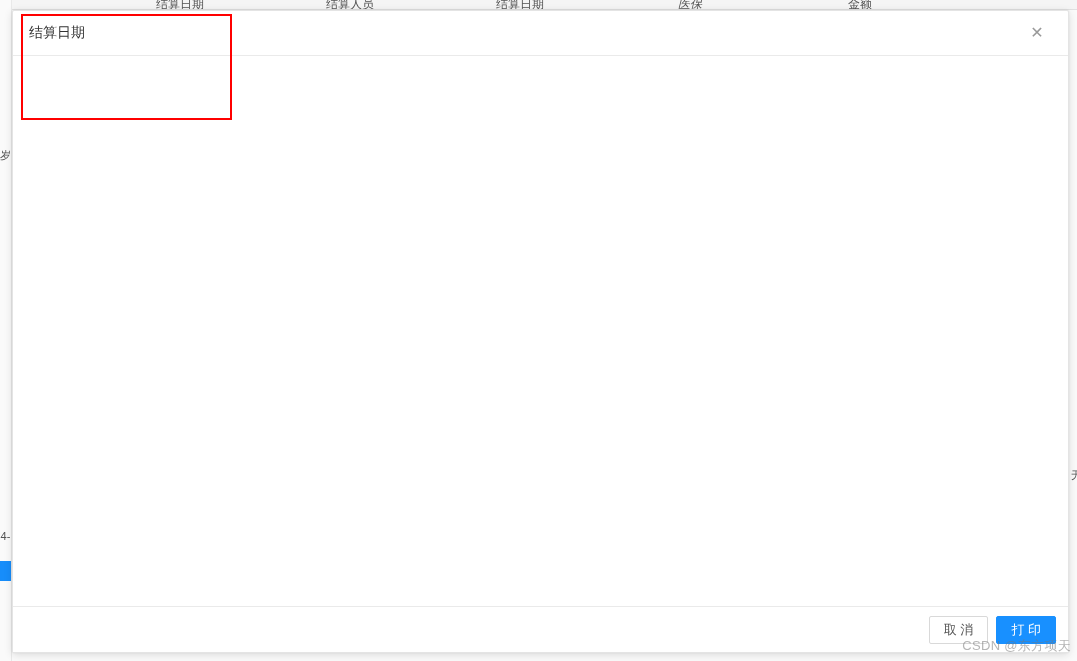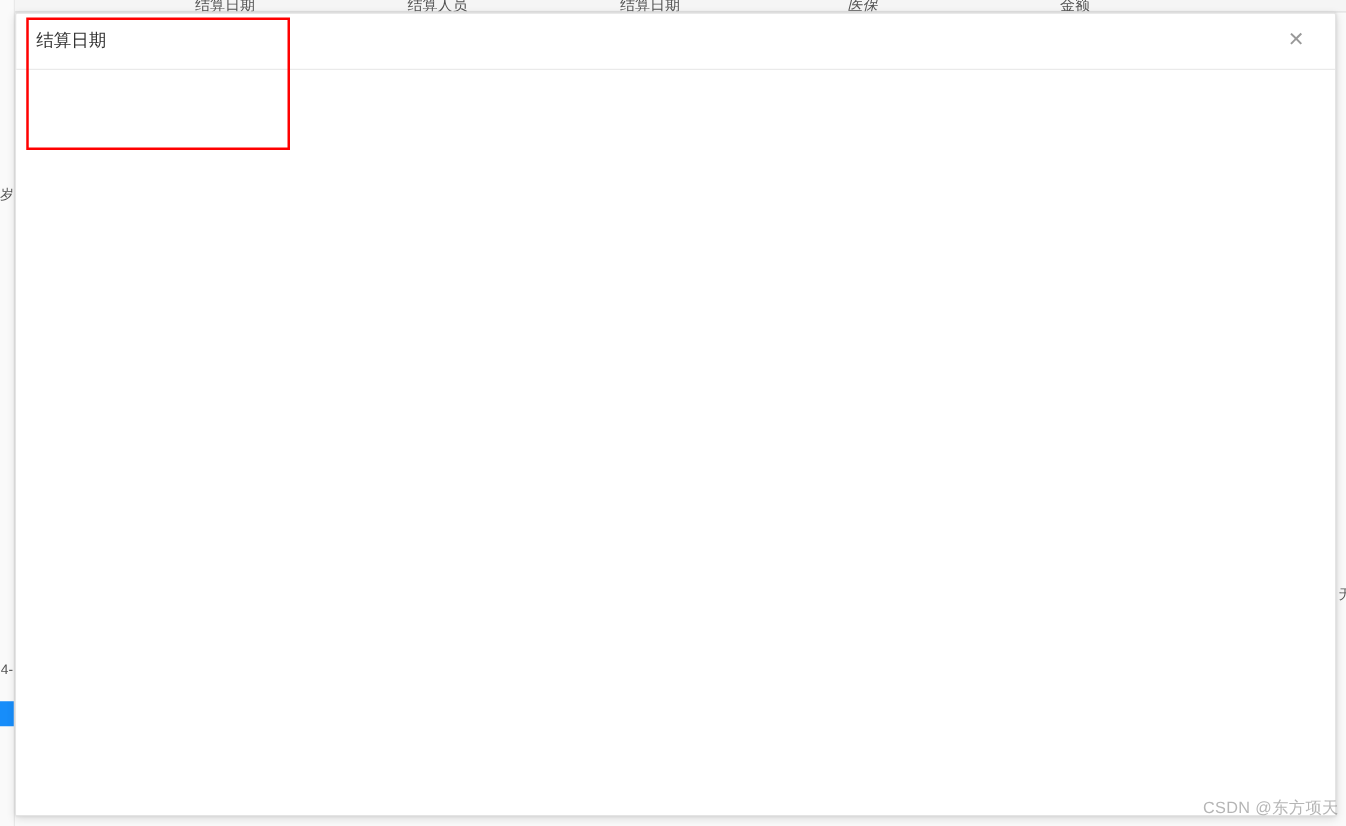--- a/index.html
+++ b/index.html
@@ -210,17 +210,21 @@
 <div class="bg-blue-btn"></div>
 <div class="bg-right-label">无</div>
 
 <div class="modal-mask"></div>
 <div class="modal">
   <div class="modal-header">
     <div class="modal-title">结算日期</div>
     <div class="modal-close">✕</div>
   </div>
   <div class="modal-body"></div>
+  <div class="modal-footer">
+    <div class="btn btn-default">取 消</div>
+    <div class="btn btn-primary">打 印</div>
+  </div>
 </div>
 
 <div class="annotation-box"></div>
 
 <div class="watermark">CSDN @东方项天</div>
 
 </body></html>

